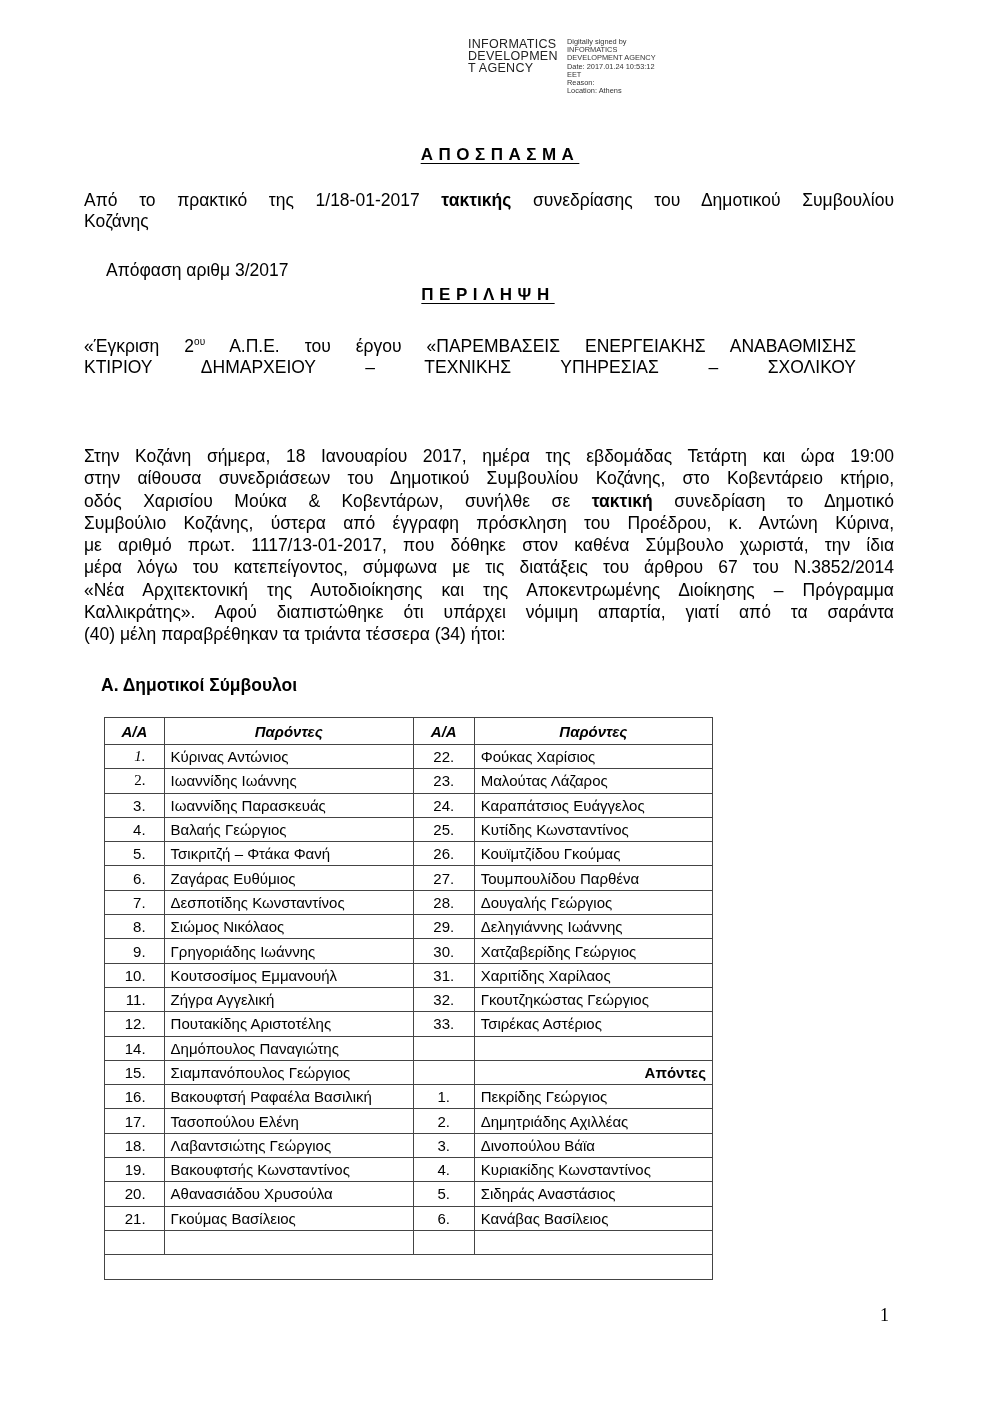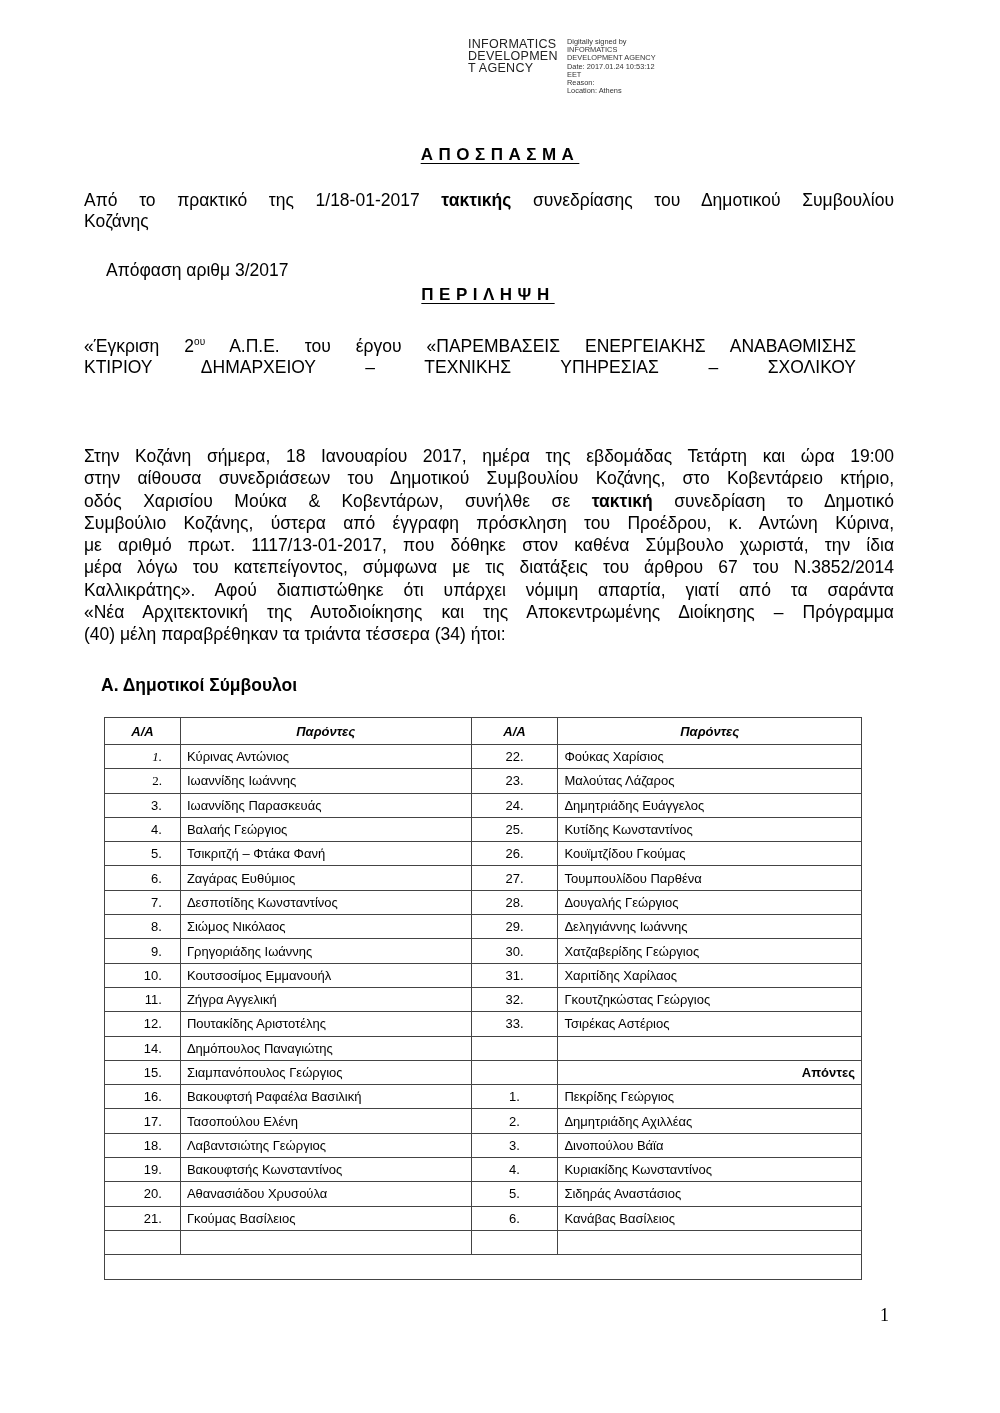--- a/index.html
+++ b/index.html
@@ -35,22 +35,22 @@
     .line-just {
       display: block; text-align: justify; text-align-last: justify; white-space: nowrap;
     }
     .line-just.last { text-align-last: left; }
 
     .section-head {
       left: 101px; top: 675px; font-weight: bold; font-size: 17.5px;
     }
 
     table.members {
-      position: absolute; left: 104px; top: 717px; width: 758px;
-      border-collapse: collapse; font-size: 13px;
+      position: absolute; left: 104px; top: 717px; width: 609px;
+      border-collapse: collapse; font-size: 15px;
     }
     table.members td, table.members th {
       border: 1.3px solid #444; padding: 0 6px; height: 23.3px; line-height: 23px;
       white-space: nowrap;
     }
     table.members th {
       font-style: italic; font-weight: bold; height: 26px; text-align: center;
     }
     table.members td.num { text-align: right; padding-right: 18px; }
     table.members td.num2 { text-align: center; }
@@ -95,22 +95,22 @@
   <span class="line-just">ΚΤΙΡΙΟΥ ΔΗΜΑΡΧΕΙΟΥ – ΤΕΧΝΙΚΗΣ ΥΠΗΡΕΣΙΑΣ – ΣΧΟΛΙΚΟΥ</span>
 </div>
 
 <div class="abs para" style="top:445px; line-height:22.3px;">
   <span class="line-just">Στην Κοζάνη σήμερα, 18 Ιανουαρίου  2017, ημέρα της  εβδομάδας Τετάρτη και ώρα 19:00</span>
   <span class="line-just">στην αίθουσα συνεδριάσεων του Δημοτικού Συμβουλίου Κοζάνης, στο Κοβεντάρειο κτήριο,</span>
   <span class="line-just"><span>οδός Χαρισίου Μούκα &amp; Κοβεντάρων, συνήλθε σε </span><b>τακτική</b><span> συνεδρίαση το Δημοτικό</span></span>
   <span class="line-just">Συμβούλιο Κοζάνης, ύστερα από έγγραφη πρόσκληση του Προέδρου, κ. Αντώνη Κύρινα,</span>
   <span class="line-just">με αριθμό πρωτ. 1117/13-01-2017, που δόθηκε στον καθένα Σύμβουλο χωριστά, την ίδια</span>
   <span class="line-just">μέρα λόγω του κατεπείγοντος, σύμφωνα με τις διατάξεις του άρθρου 67 του Ν.3852/2014</span>
+  <span class="line-just">«Νέα Αρχιτεκτονική της Αυτοδιοίκησης και της Αποκεντρωμένης Διοίκησης – Πρόγραμμα</span>
   <span class="line-just">Καλλικράτης». Αφού διαπιστώθηκε  ότι  υπάρχει  νόμιμη απαρτία, γιατί από τα σαράντα</span>
-  <span class="line-just">«Νέα Αρχιτεκτονική της Αυτοδιοίκησης και της Αποκεντρωμένης Διοίκησης – Πρόγραμμα</span>
   <span class="line-just last">(40) μέλη παραβρέθηκαν τα τριάντα τέσσερα (34) ήτοι:</span>
 </div>
 
 <div class="abs section-head">Α. Δημοτικοί Σύμβουλοι</div>
 
 <table class="members">
   <colgroup>
     <col style="width:76px">
       <col style="width:291px">
       <col style="width:87px">
@@ -134,21 +134,21 @@
     <tr>
       <td class="num" style="font-family:'Liberation Serif',serif;">2.</td>
       <td>Ιωαννίδης Ιωάννης</td>
       <td class="num2">23.</td>
       <td>Μαλούτας Λάζαρος</td>
     </tr>
     <tr>
       <td class="num">3.</td>
       <td>Ιωαννίδης Παρασκευάς</td>
       <td class="num2">24.</td>
-      <td>Δημητριάδης Ευάγγελος</td>
+      <td>Καραπάτσιος Ευάγγελος</td>
     </tr>
     <tr>
       <td class="num">4.</td>
       <td>Βαλαής Γεώργιος</td>
       <td class="num2">25.</td>
       <td>Κυτίδης Κωνσταντίνος</td>
     </tr>
     <tr>
       <td class="num">5.</td>
       <td>Τσικριτζή – Φτάκα Φανή</td>

